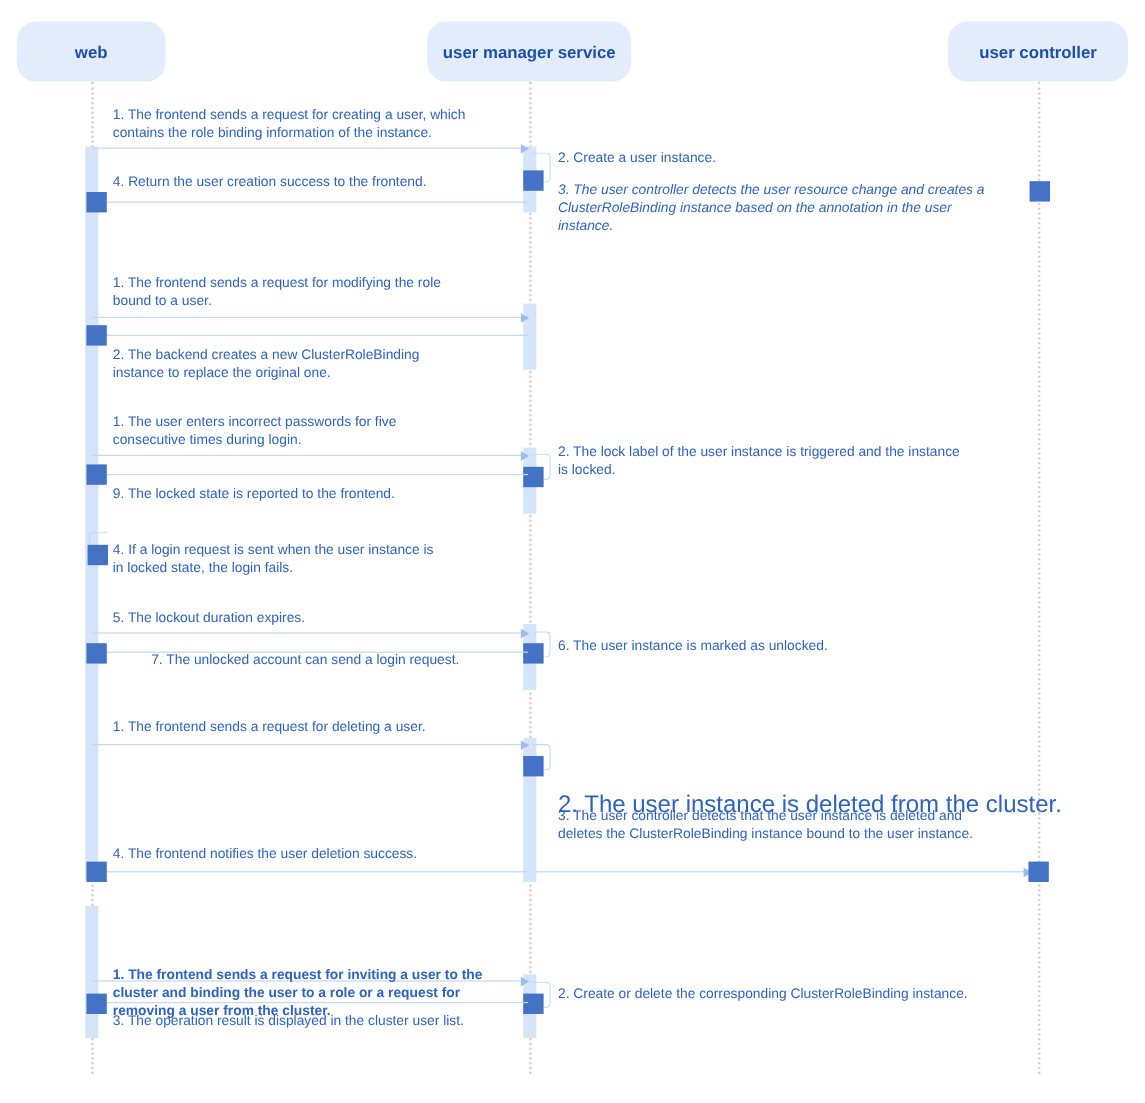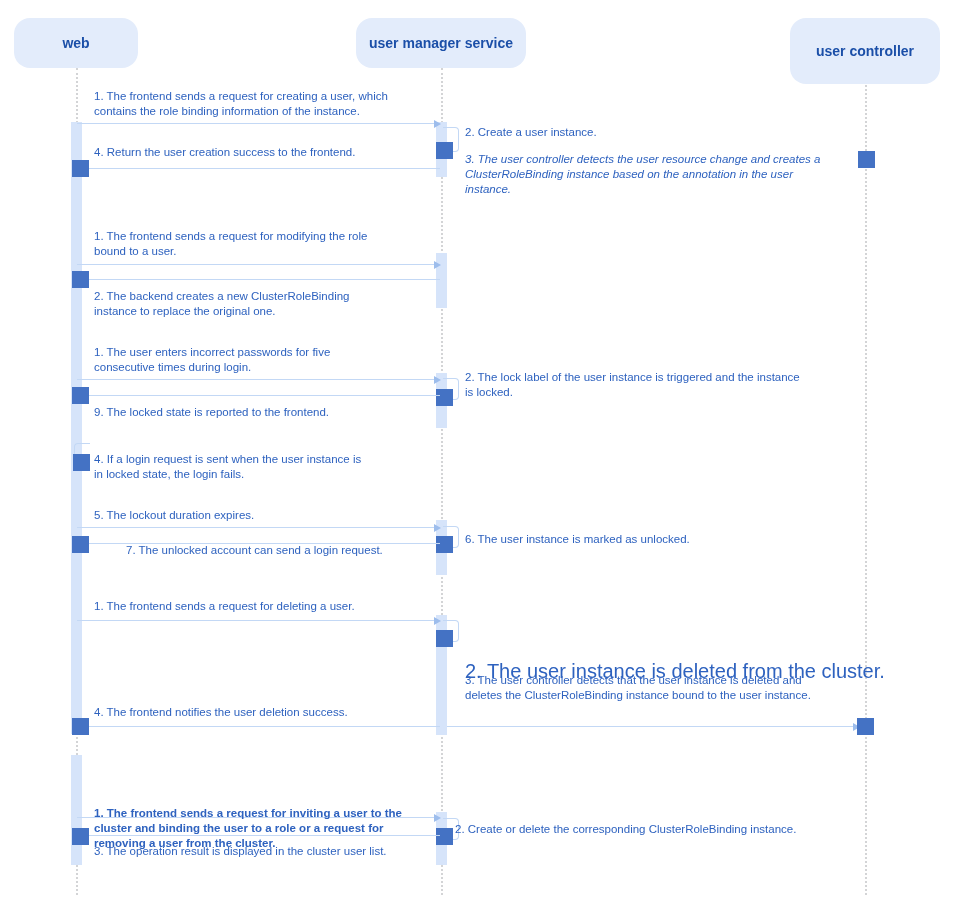--- a/index.html
+++ b/index.html
@@ -191,30 +191,30 @@
       <div class="msgline" style="left: 447px; top: 726px; width: 412px;"></div>
       <div class="arrowhead right" style="top: 723px; left: 853px;"></div>
       <div class="endpoint" style="left: 857px; top: 718px;"></div>
       <div class="msgline" style="left: 77px; top: 817px; width: 363px;"></div>
       <div class="arrowhead right" style="top: 814px; left: 434px;"></div>
       <div class="label" style="left: 94px; top: 806px; font-weight: bold;">1. The frontend sends a request for inviting a user to the
 cluster and binding the user to a role or a request for
 removing a user from the cluster.</div>
       <div class="selfloop" style="left: 443px; top: 818px; width: 16px; height: 22px;"></div>
       <div class="endpoint" style="left: 436px; top: 828px;"></div>
-      <div class="label" style="left: 455px; top: 822px;">2. Create or delete the corresponding ClusterRoleBinding instance.</div>
+      <div class="label" style="left: 465px; top: 822px;">2. Create or delete the corresponding ClusterRoleBinding instance.</div>
       <div class="msgline" style="left: 77px; top: 835px; width: 363px;"></div>
       <div class="arrowhead left" style="top: 832px; left: 76px;"></div>
       <div class="endpoint" style="left: 72px; top: 828px;"></div>
       <div class="label" style="left: 94px; top: 844px;">3. The operation result is displayed in the cluster user list.</div>
     </div>
   <div id="participants-layer">
       <div class="participant" style="left: 14px; top: 18px; width: 124px; height: 50px;">
         <span>web</span>
       </div>
       <div class="participant" style="left: 356px; top: 18px; width: 170px; height: 50px;">
         <span>user manager service</span>
       </div>
-      <div class="participant" style="left: 790px; top: 18px; width: 150px; height: 66px;">
+      <div class="participant" style="left: 790px; top: 18px; width: 150px; height: 50px;">
         <span>user controller</span>
       </div>
     </div>
 </div>
 
 </body></html>

